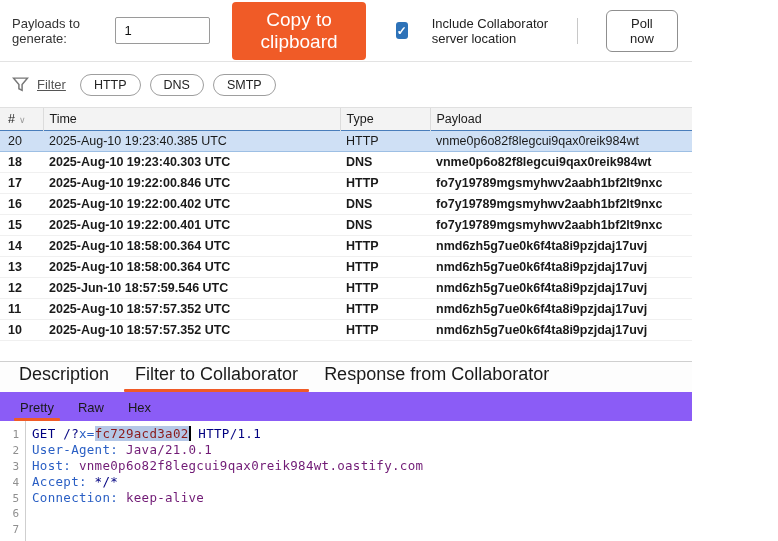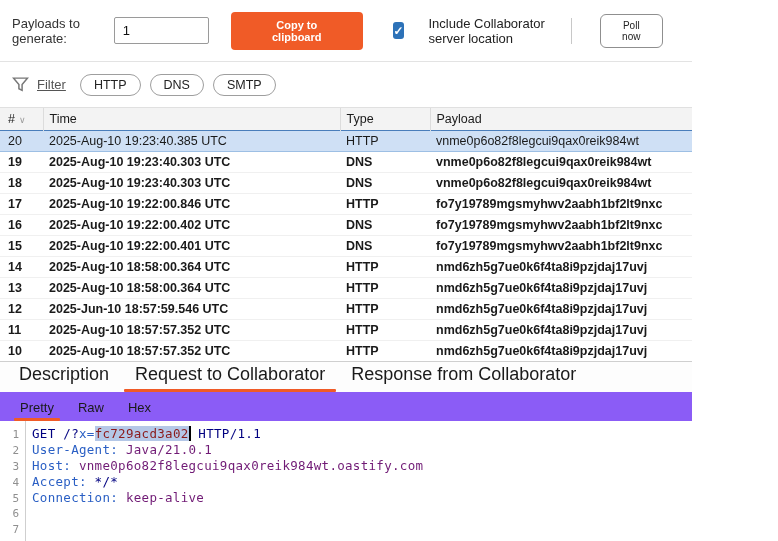--- a/index.html
+++ b/index.html
@@ -7,28 +7,28 @@
     font-family:"Liberation Sans", sans-serif; color:#1a1a1a; }
   .app { width:692px; height:541px; display:flex; flex-direction:column; background:#fff; }
 
   
   .topbar { height:62px; flex:0 0 62px; display:flex; align-items:center;
     padding:0 10px 0 12px; border-bottom:1px solid #e3e3e3; }
   .topbar-label { font-size:13px; color:#333; }
   .payload-input { width:95px; height:27px; margin-left:10px; border:1px solid #9a9a9a;
     border-radius:2px; padding:0 8px; font-size:13px; font-family:"Liberation Sans",sans-serif; color:#111; }
   .copy-btn { margin-left:22px; background:var(--accent,#f05b27); color:#fff; border:none;
-    border-radius:4px; padding:7px 32px; font-size:11px; font-weight:bold; cursor:pointer; }
+    border-radius:4px; padding:7px 12px; font-size:19px; font-weight:normal; cursor:pointer; }
   .chk-wrap { display:flex; align-items:center; margin-left:30px; }
   .checkbox { width:17px; height:17px; border-radius:3px; background:var(--checkbox-blue,#2d72b8);
     color:#fff; font-size:12px; font-weight:bold; display:flex; align-items:center; justify-content:center; cursor:pointer; }
   .chk-label { font-size:13px; margin-left:24px; color:#222; }
   .v-divider { width:1px; height:26px; background:#c8c8c8; margin-left:auto; }
-  .poll-btn { margin-left:28px; margin-right:19px; background:#fff; border:1px solid #8f8f8f;
-    border-radius:6px; padding:5px 17px; font-size:10px; color:#222; cursor:pointer; }
+  .poll-btn { margin-left:28px; margin-right:4px; background:#fff; border:1px solid #8f8f8f;
+    border-radius:6px; padding:5px 17px; font-size:13px; color:#222; cursor:pointer; }
 
   
   .filterbar { height:45px; flex:0 0 45px; display:flex; align-items:center; padding:0 12px; }
   .funnel { width:17px; height:17px; color:#777; }
   .filter-label { font-size:13px; color:#555; margin-left:8px; margin-right:14px;text-decoration:underline; }
   .pill { border:1px solid #9e9e9e; border-radius:12px; background:#fff; padding:3px 13px;
     font-size:12.5px; color:#222; margin-right:9px; cursor:pointer; }
 
   
   .grid { flex:0 0 255px; overflow:hidden; border-top:1px solid #e0e0e0; border-bottom:1px solid #cfcfcf; }
@@ -113,26 +113,20 @@
         </tr>
       </thead>
       <tbody id="rows">
           <tr class="row selected">
     <td>20</td>
     <td>2025-Aug-10 19:23:40.385 UTC</td>
     <td>HTTP</td>
     <td>vnme0p6o82f8legcui9qax0reik984wt</td>
   </tr>
           <tr class="row unread">
-    <td>19</td>
-    <td>2025-Aug-10 19:23:40.303 UTC</td>
-    <td>DNS</td>
-    <td>vnme0p6o82f8legcui9qax0reik984wt</td>
-  </tr>
-          <tr class="row unread">
     <td>18</td>
     <td>2025-Aug-10 19:23:40.303 UTC</td>
     <td>DNS</td>
     <td>vnme0p6o82f8legcui9qax0reik984wt</td>
   </tr>
           <tr class="row unread">
     <td>17</td>
     <td>2025-Aug-10 19:22:00.846 UTC</td>
     <td>HTTP</td>
     <td>fo7y19789mgsmyhwv2aabh1bf2lt9nxc</td>
@@ -178,21 +172,21 @@
     <td>2025-Aug-10 18:57:57.352 UTC</td>
     <td>HTTP</td>
     <td>nmd6zh5g7ue0k6f4ta8i9pzjdaj17uvj</td>
   </tr>
         </tbody>
     </table>
   </div>
 
   <div class="tabs" id="detail-tabs">
       <div class="tab">Description</div>
-      <div class="tab active">Request to Collaborator</div>
+      <div class="tab active">Filter to Collaborator</div>
       <div class="tab">Response from Collaborator</div>
     </div>
 
   <div class="subtabs" id="view-tabs">
       <div class="subtab active">Pretty</div>
       <div class="subtab">Raw</div>
       <div class="subtab">Hex</div>
     </div>
 
   <div class="code-area" id="code">

